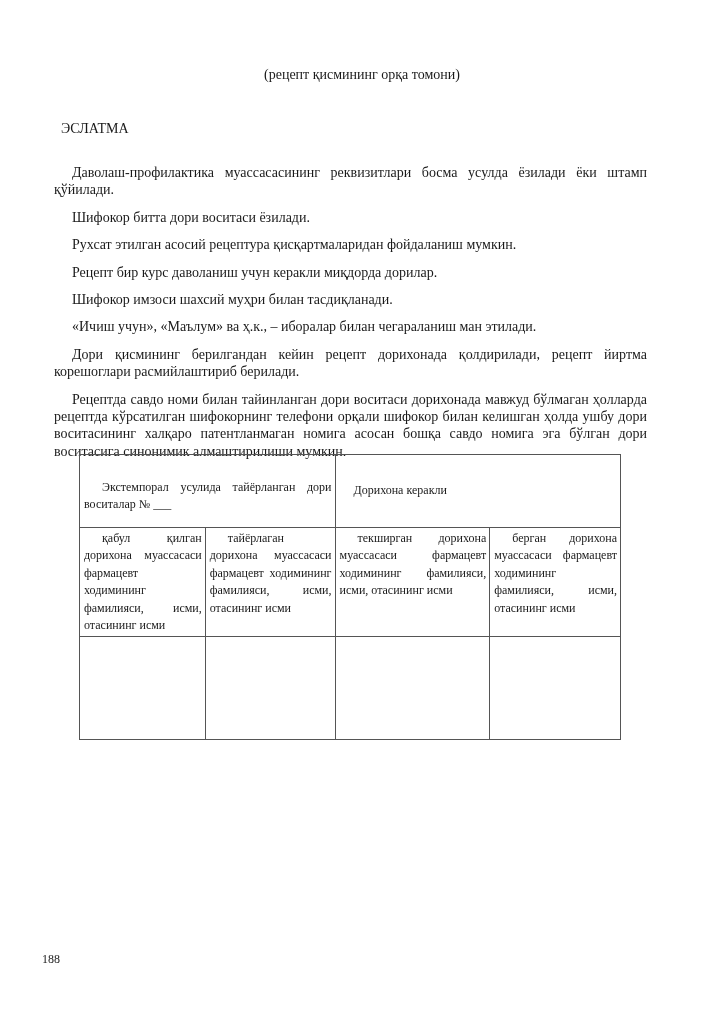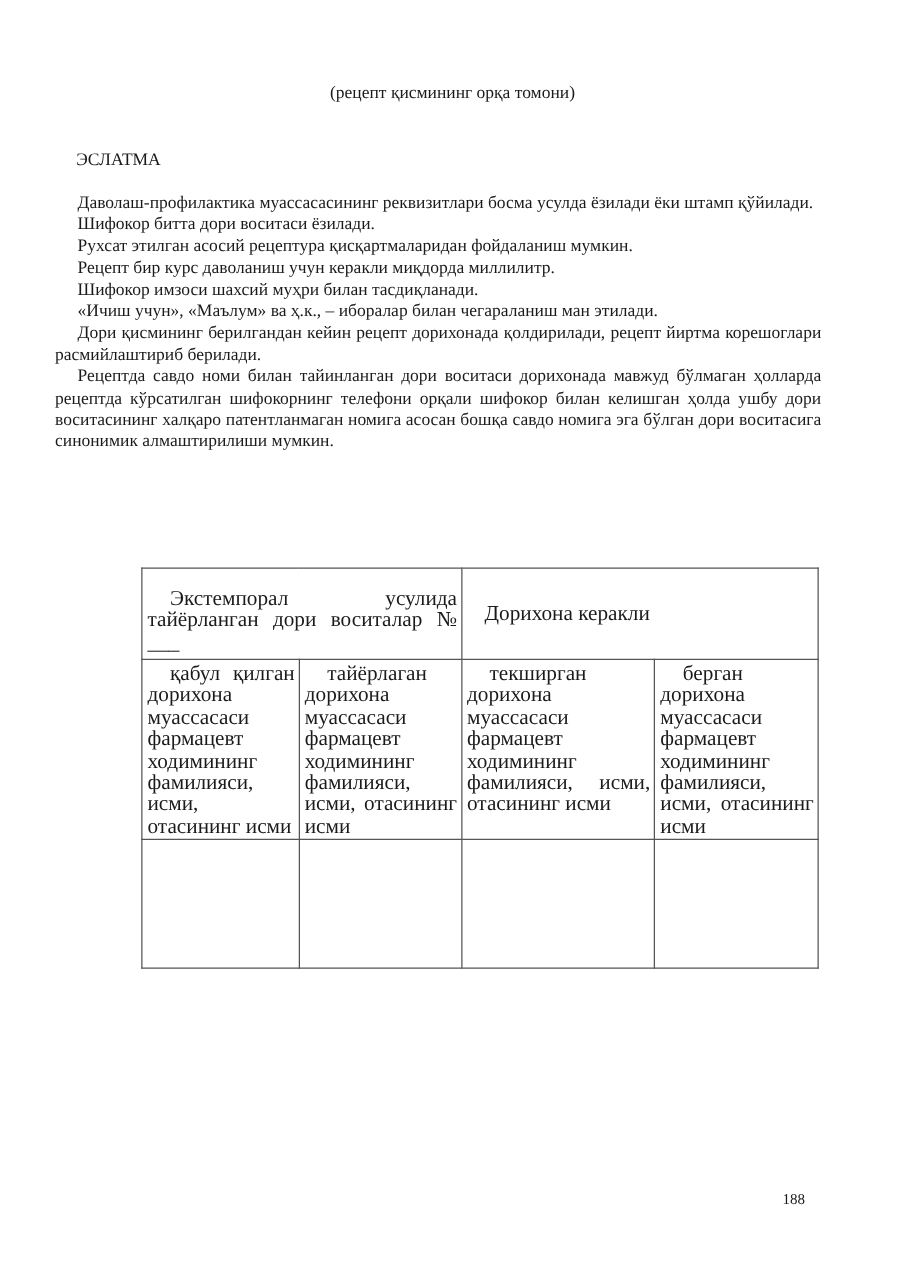--- a/index.html
+++ b/index.html
@@ -4,44 +4,44 @@
   <style>
     html, body { margin: 0; padding: 0; background: #ffffff; }
     body { width: 724px; height: 1024px; position: relative; overflow: hidden;
       font-family: "Liberation Serif", "DejaVu Serif", serif; color: #1a1a1a; }
     .page { position: absolute; left: 0; top: 0; width: 724px; height: 1024px; }
     .subtitle { position: absolute; top: 66px; left: 0; width: 724px; text-align: center;
       font-size: 14px; line-height: 18px; }
     .heading { position: absolute; top: 120px; left: 61px; font-size: 14px; line-height: 18px; text-align: right; }
     .body { position: absolute; top: 154px; left: 44px; width: 613px; font-size: 14px;
       line-height: 17.4px; text-align: justify; }
-    .body p { margin: 0; text-indent: 18px; }
+    .body p { margin: 10px; text-indent: 18px; }
     table.stamp { position: absolute; top: 454px; left: 79px; width: 542px;
-      border-collapse: collapse; font-size: 17px; line-height: 17.4px; margin-left: 34px; }
+      border-collapse: collapse; font-size: 12px; line-height: 17.4px; }
     table.stamp td { border: 1.3px solid #555; vertical-align: top; padding: 2px 3px 2px 4px; }
     .h1cell { height: 58px; vertical-align: middle !important; text-align: justify; padding-top: 12px !important; }
     .h1cell span { display: block; text-indent: 18px; }
     .h2cell { vertical-align: middle !important; padding-left: 18px !important; }
     .sig td { text-align: justify; }
     .sig .indent { text-indent: 18px; display: block; }
     .blank td { height: 98px; }
-    .pagenum { position: absolute; top: 952px; left: 0; width: 644px; text-align: right; font-size: 12px; }
+    .pagenum { position: absolute; top: 952px; left: 0; width: 644px; text-align: left; font-size: 12px; padding-left: 42px; }
   </style>
 </head>
 <body>
 
 <div class="page">
   <div class="subtitle">(рецепт қисмининг орқа томони)</div>
   <div class="heading">ЭСЛАТМА</div>
 
   <div class="body">
     <p>Даволаш-профилактика муассасасининг реквизитлари босма усулда ёзилади ёки штамп қўйилади.</p>
     <p>Шифокор битта дори воситаси ёзилади.</p>
     <p>Рухсат этилган асосий рецептура қисқартмаларидан фойдаланиш мумкин.</p>
-    <p>Рецепт бир курс даволаниш учун керакли миқдорда миллилитр.</p>
+    <p>Рецепт бир курс даволаниш учун керакли миқдорда дорилар.</p>
     <p>Шифокор имзоси шахсий муҳри билан тасдиқланади.</p>
     <p>«Ичиш учун», «Маълум» ва ҳ.к., – иборалар билан чегараланиш ман этилади.</p>
     <p>Дори қисмининг берилгандан кейин рецепт дорихонада қолдирилади, рецепт йиртма корешоглари расмийлаштириб берилади.</p>
     <p>Рецептда савдо номи билан тайинланган дори воситаси дорихонада мавжуд бўлмаган ҳолларда рецептда кўрсатилган шифокорнинг телефони орқали шифокор билан келишган ҳолда ушбу дори воситасининг халқаро патентланмаган номига асосан бошқа савдо номига эга бўлган дори воситасига синонимик алмаштирилиши мумкин.</p>
   </div>
 
   <table class="stamp">
     <colgroup>
       <col style="width:126px">
         <col style="width:130px">

